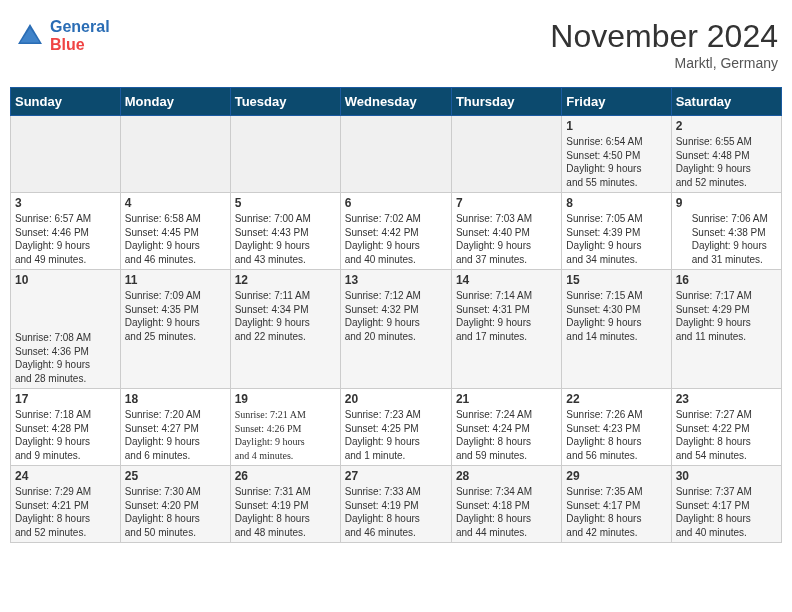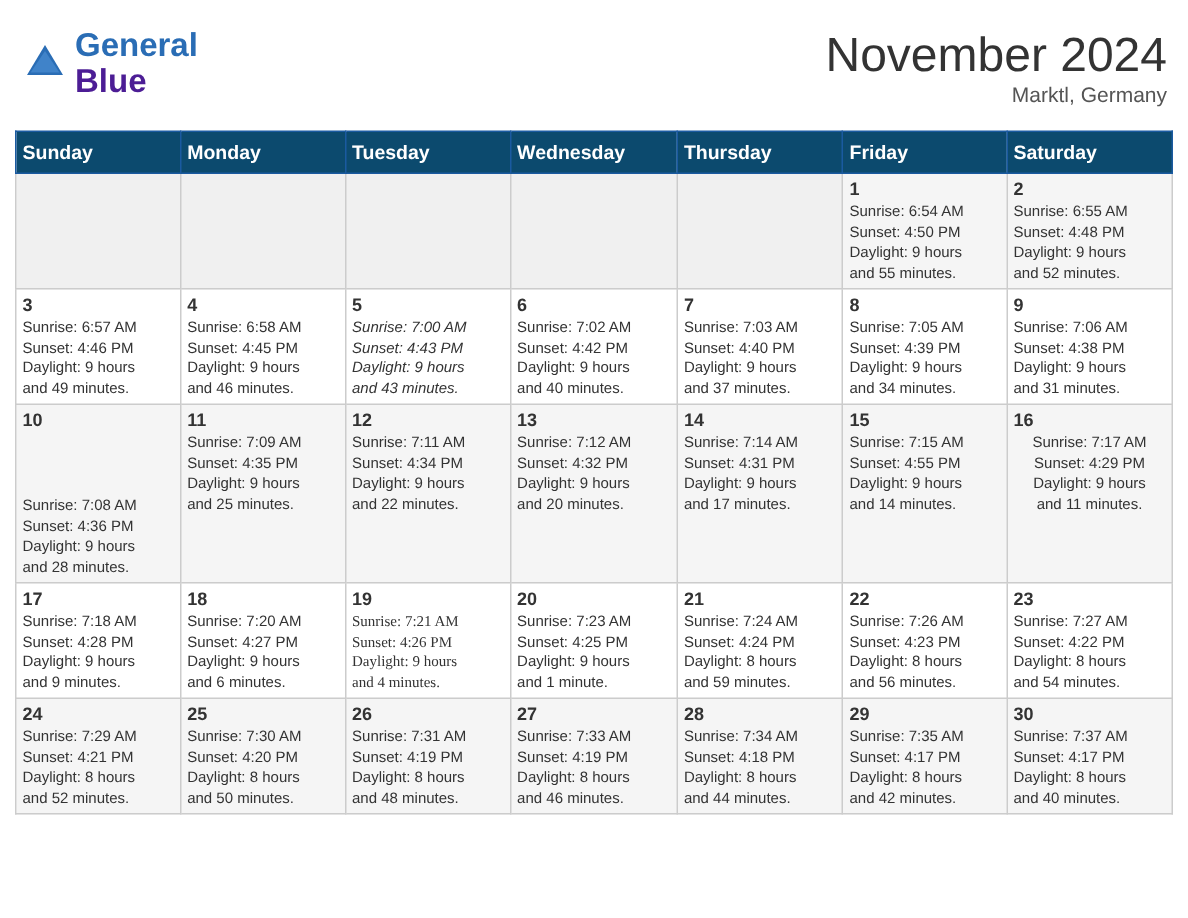--- a/index.html
+++ b/index.html
@@ -15,21 +15,21 @@
       justify-content: space-between;
       align-items: flex-start;
       margin-bottom: 8px;
       padding: 8px 4px;
     }
     .logo {
       display: flex;
       align-items: center;
     }
     .logo-text {
-      font-size: 22px;
+      font-size: 16px;
       font-weight: bold;
       color: #333;
       line-height: 1.1;
     }
     .logo-text span {
       color: #2a6db5;
     }
     .logo-icon {
       width: 32px;
       height: 32px;
@@ -95,21 +95,21 @@
 <body>
 
 <div class="header">
   <div class="logo">
     <svg class="logo-icon" viewBox="0 0 40 40">
       <polygon points="20,5 35,30 5,30" fill="#2a6db5"></polygon>
       <polygon points="20,10 32,28 8,28" fill="#5599dd" opacity="0.5"></polygon>
     </svg>
     <div class="logo-text">
       <div><span>General</span></div>
-      <div><span style="color:#4c1d95;">Blue</span></div>
+      <div><span style="color:#ef4444;">Blue</span></div>
     </div>
   </div>
   <div class="title-area">
     <div class="month-title">November 2024</div>
     <div class="location">Marktl, Germany</div>
   </div>
 </div>
 
 <table>
   <thead>
@@ -155,21 +155,21 @@
         </td>
         <td>
           <span class="day-num">4</span>
           <div class="day-info" style="white-space: pre-line;">Sunrise: 6:58 AM
 Sunset: 4:45 PM
 Daylight: 9 hours
 and 46 minutes.</div>
         </td>
         <td>
           <span class="day-num">5</span>
-          <div class="day-info" style="white-space: pre-line; font-style: italic;">Sunrise: 7:00 AM
+          <div class="day-info" style="white-space: pre-line;">Sunrise: 7:00 AM
 Sunset: 4:43 PM
 Daylight: 9 hours
 and 43 minutes.</div>
         </td>
         <td>
           <span class="day-num">6</span>
           <div class="day-info" style="white-space: pre-line;">Sunrise: 7:02 AM
 Sunset: 4:42 PM
 Daylight: 9 hours
 and 40 minutes.</div>
@@ -183,21 +183,21 @@
         </td>
         <td>
           <span class="day-num">8</span>
           <div class="day-info" style="white-space: pre-line;">Sunrise: 7:05 AM
 Sunset: 4:39 PM
 Daylight: 9 hours
 and 34 minutes.</div>
         </td>
         <td>
           <span class="day-num">9</span>
-          <div class="day-info" style="white-space: pre-line;">Sunrise: 7:06 AM
+          <div class="day-info" style="white-space: pre-line; margin-left: 16px;">Sunrise: 7:06 AM
 Sunset: 4:38 PM
 Daylight: 9 hours
 and 31 minutes.</div>
         </td>
       </tr>
       <tr>
         <td>
           <span class="day-num">10</span>
           <div class="day-info" style="white-space: pre-line; margin-top: 44px;">Sunrise: 7:08 AM
 Sunset: 4:36 PM
@@ -228,27 +228,27 @@
         <td>
           <span class="day-num">14</span>
           <div class="day-info" style="white-space: pre-line;">Sunrise: 7:14 AM
 Sunset: 4:31 PM
 Daylight: 9 hours
 and 17 minutes.</div>
         </td>
         <td>
           <span class="day-num">15</span>
           <div class="day-info" style="white-space: pre-line;">Sunrise: 7:15 AM
-Sunset: 4:55 PM
+Sunset: 4:30 PM
 Daylight: 9 hours
 and 14 minutes.</div>
         </td>
         <td>
           <span class="day-num">16</span>
-          <div class="day-info" style="white-space: pre-line; text-align: center;">Sunrise: 7:17 AM
+          <div class="day-info" style="white-space: pre-line;">Sunrise: 7:17 AM
 Sunset: 4:29 PM
 Daylight: 9 hours
 and 11 minutes.</div>
         </td>
       </tr>
       <tr>
         <td>
           <span class="day-num">17</span>
           <div class="day-info" style="white-space: pre-line;">Sunrise: 7:18 AM
 Sunset: 4:28 PM

